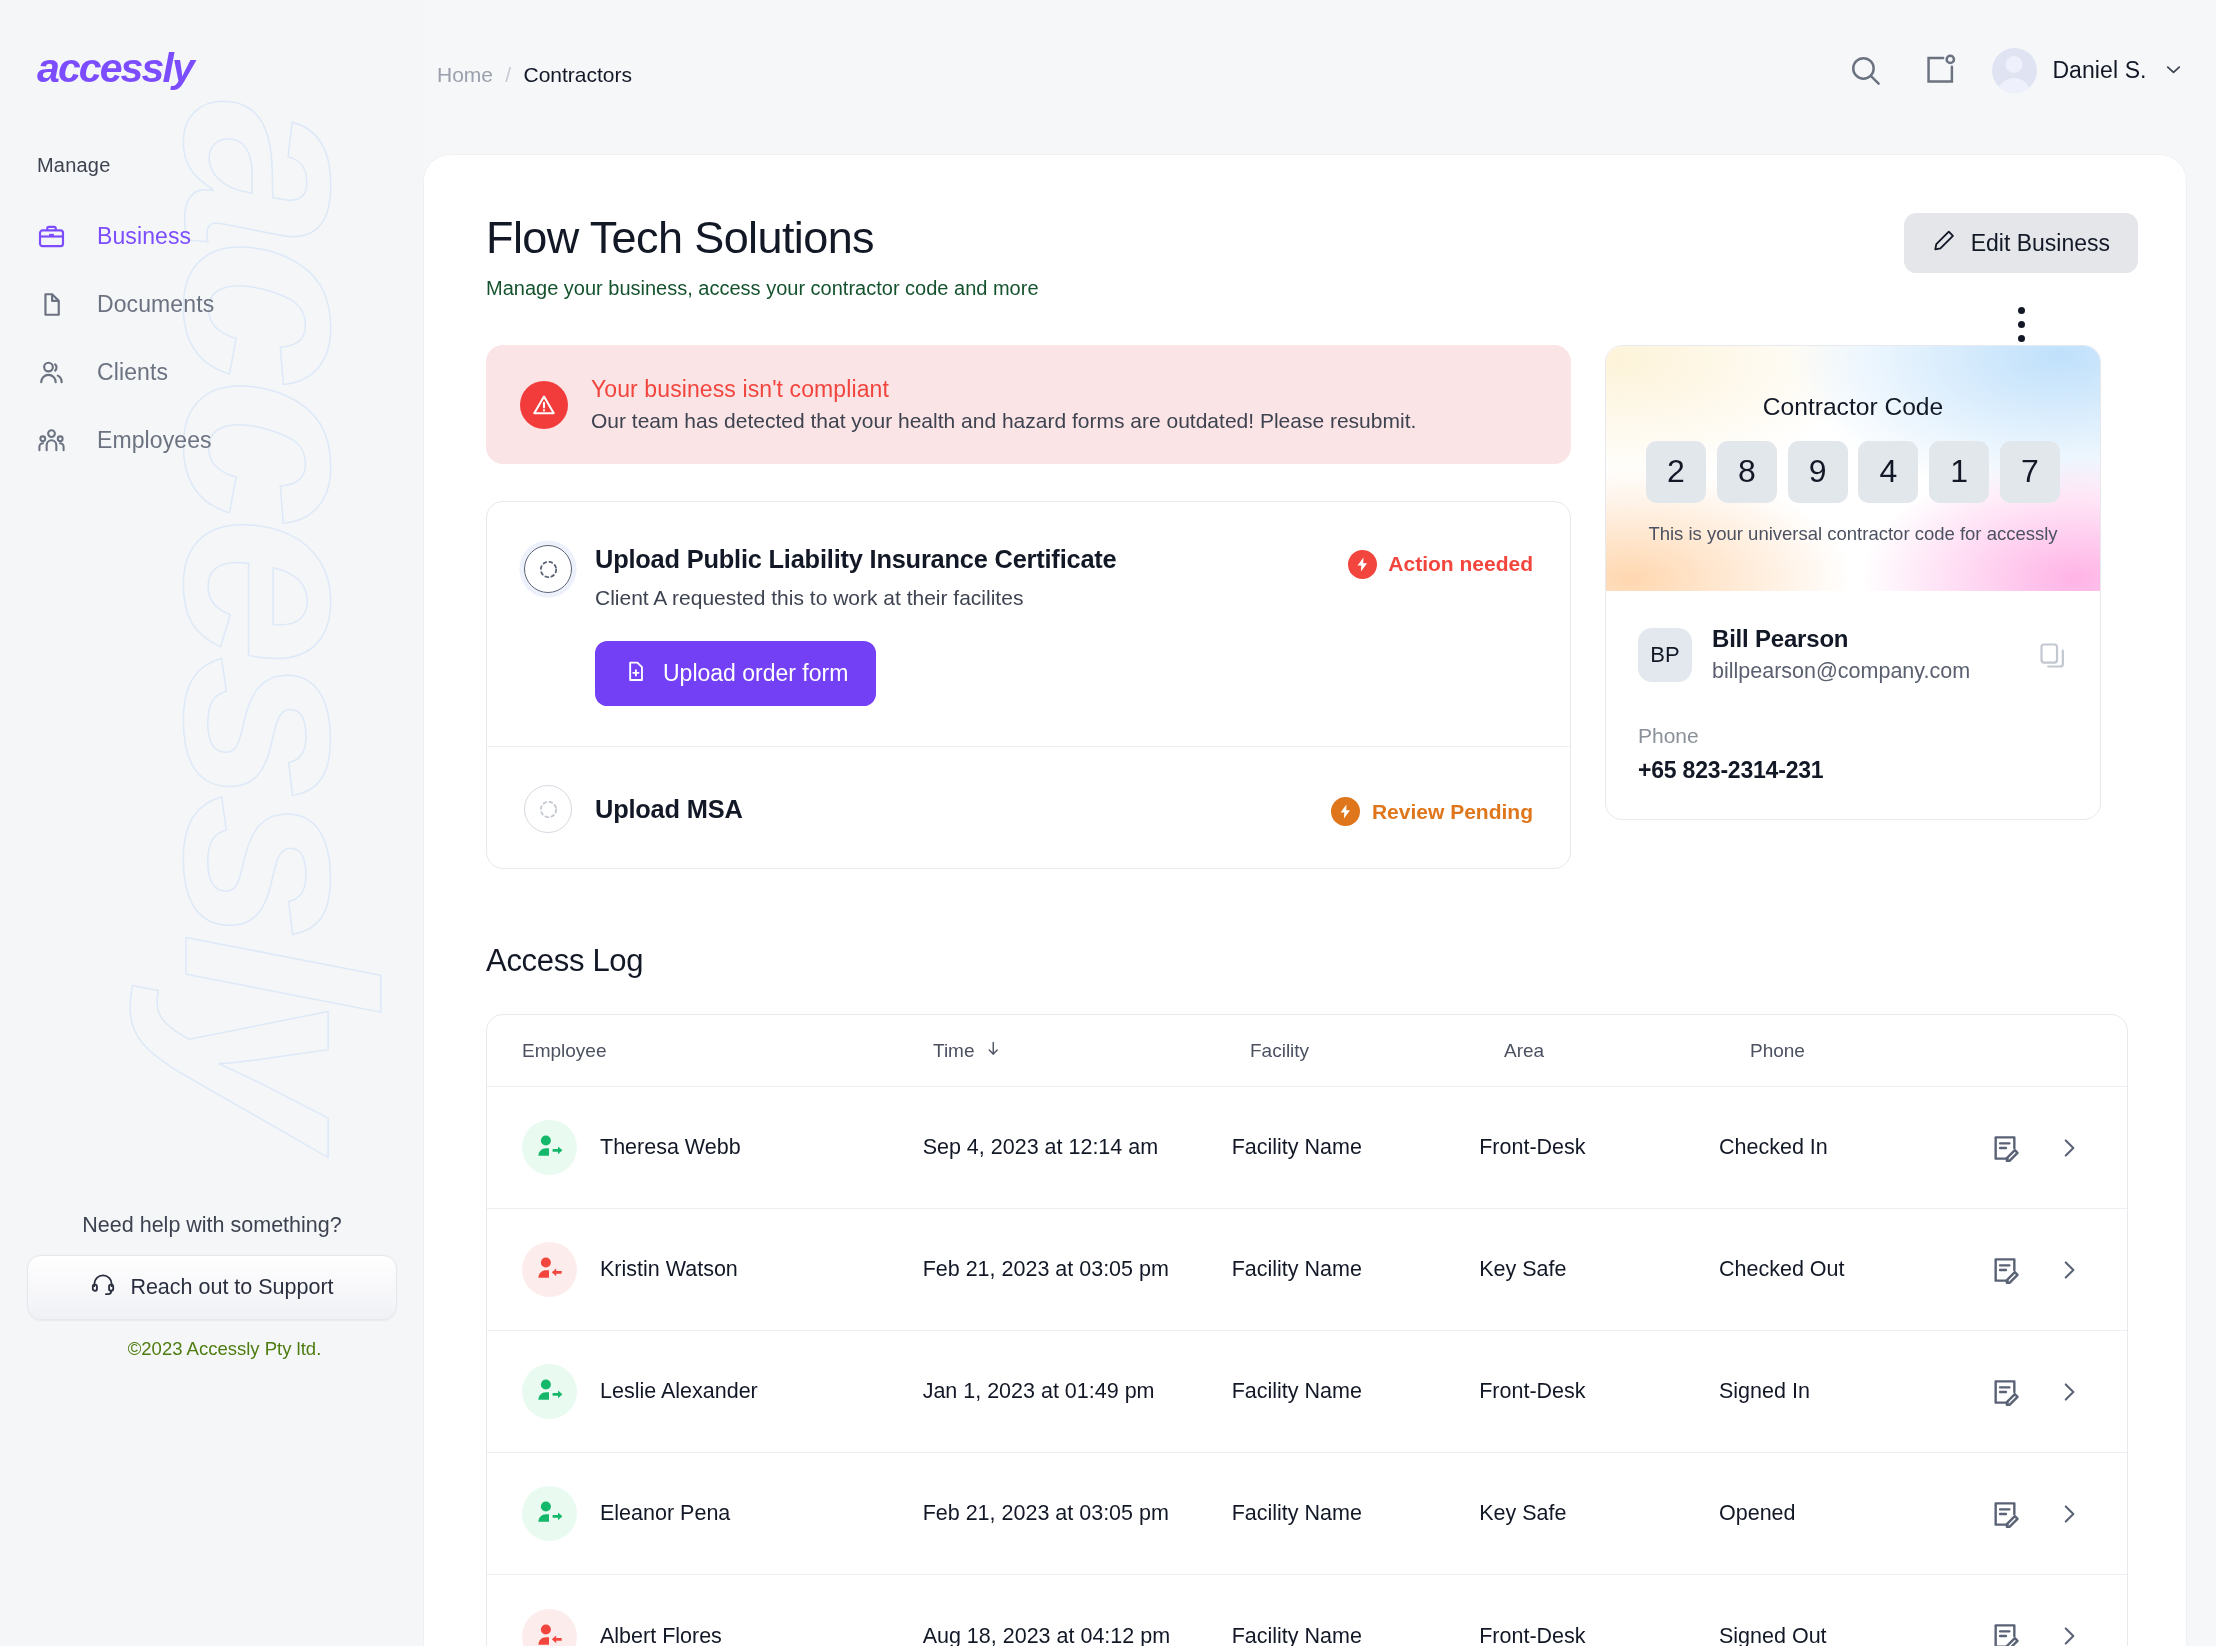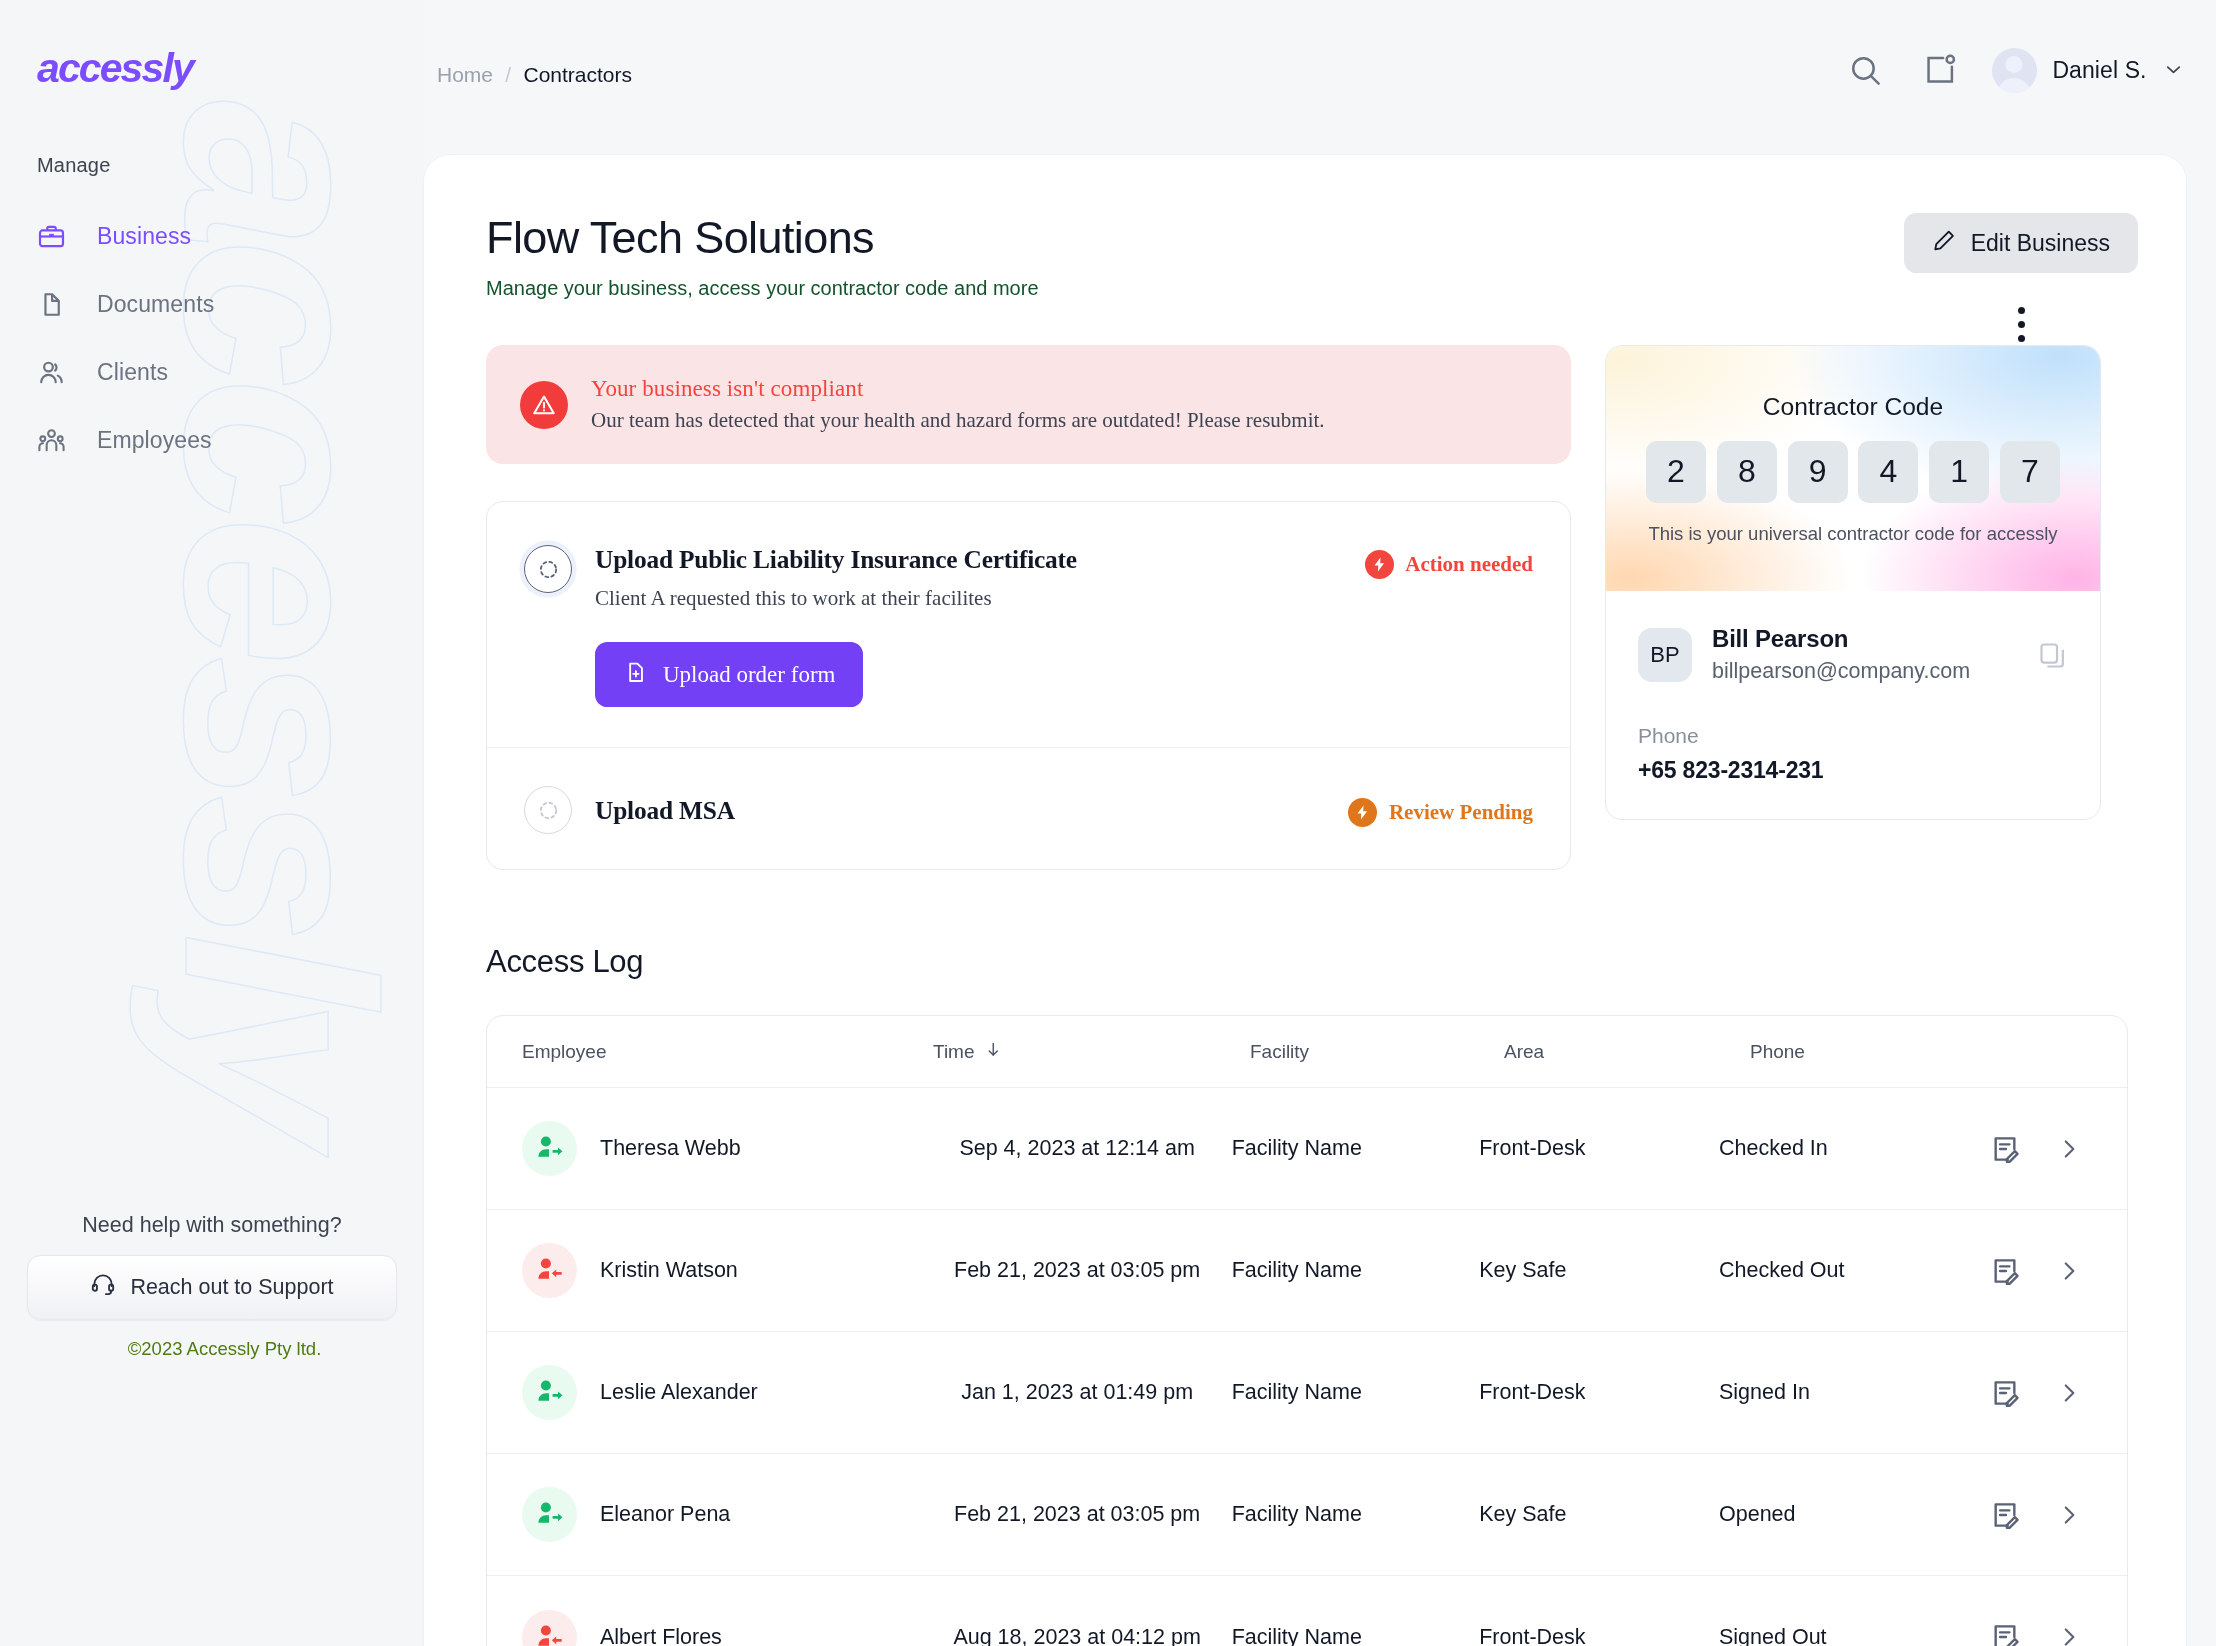--- a/index.html
+++ b/index.html
@@ -154,21 +154,21 @@
     border: none; border-radius: 12.3px;
     font-size: 23px; color: #121826;
     cursor: pointer;
     font-family: inherit;
   }
   .kebab { width: 28px; height: 60px; display: flex; flex-direction: column; align-items: center; justify-content: center; gap: 7px; cursor: pointer; }
   .kebab i { width: 7px; height: 7px; border-radius: 50%; background: #121826; display: block; }
 
   
   .content-row { display: flex; gap: 34px; margin-top: 45px; }
-  .col-left { width: 1085px; font-family: Liberation Serif, serif; }
+  .col-left { width: 1085px; }
   .col-right { width: 496px; }
 
   
   .alert {
     display: flex; align-items: center; gap: 23px;
     background: #fbe4e5;
     border-radius: 17px;
     padding: 31px 34px;
   }
   .alert-icon {
@@ -266,21 +266,21 @@
     margin-top: 35px;
     border: 0.8px solid #e7e9ee;
     border-radius: 17px;
     overflow: hidden;
   }
   .log-head { display: flex; align-items: center; height: 72px; border-bottom: 0.8px solid #edeff3; }
   .log-head .th { font-size: 19px; color: #4b5160; display: flex; align-items: center; gap: 9.2px; }
   .log-row { display: flex; align-items: center; height: 122px; border-bottom: 0.8px solid #edeff3; }
   .log-row:last-child { border-bottom: none; }
   .c-emp { width: 446px; padding-left: 35px; display: flex; align-items: center; gap: 23px; }
-  .c-time { width: 317px; text-align: center; }
+  .c-time { width: 317px; }
   .c-fac { width: 254px; }
   .c-area { width: 246px; }
   .c-act { width: 277px; }
   .c-icons { flex: 1; display: flex; align-items: center; justify-content: flex-end; gap: 35px; padding-right: 45px; }
   .cell-text { font-size: 21.5px; color: #121826; }
   .row-avatar { width: 55px; height: 55px; flex: 0 0 55px; border-radius: 50%; display: flex; align-items: center; justify-content: center; }
   .row-avatar.green { background: #e9faf1; }
   .row-avatar.red { background: #fdecec; }
   .row-icon-btn { cursor: pointer; display: flex; align-items: center; justify-content: center; }
 </style>

